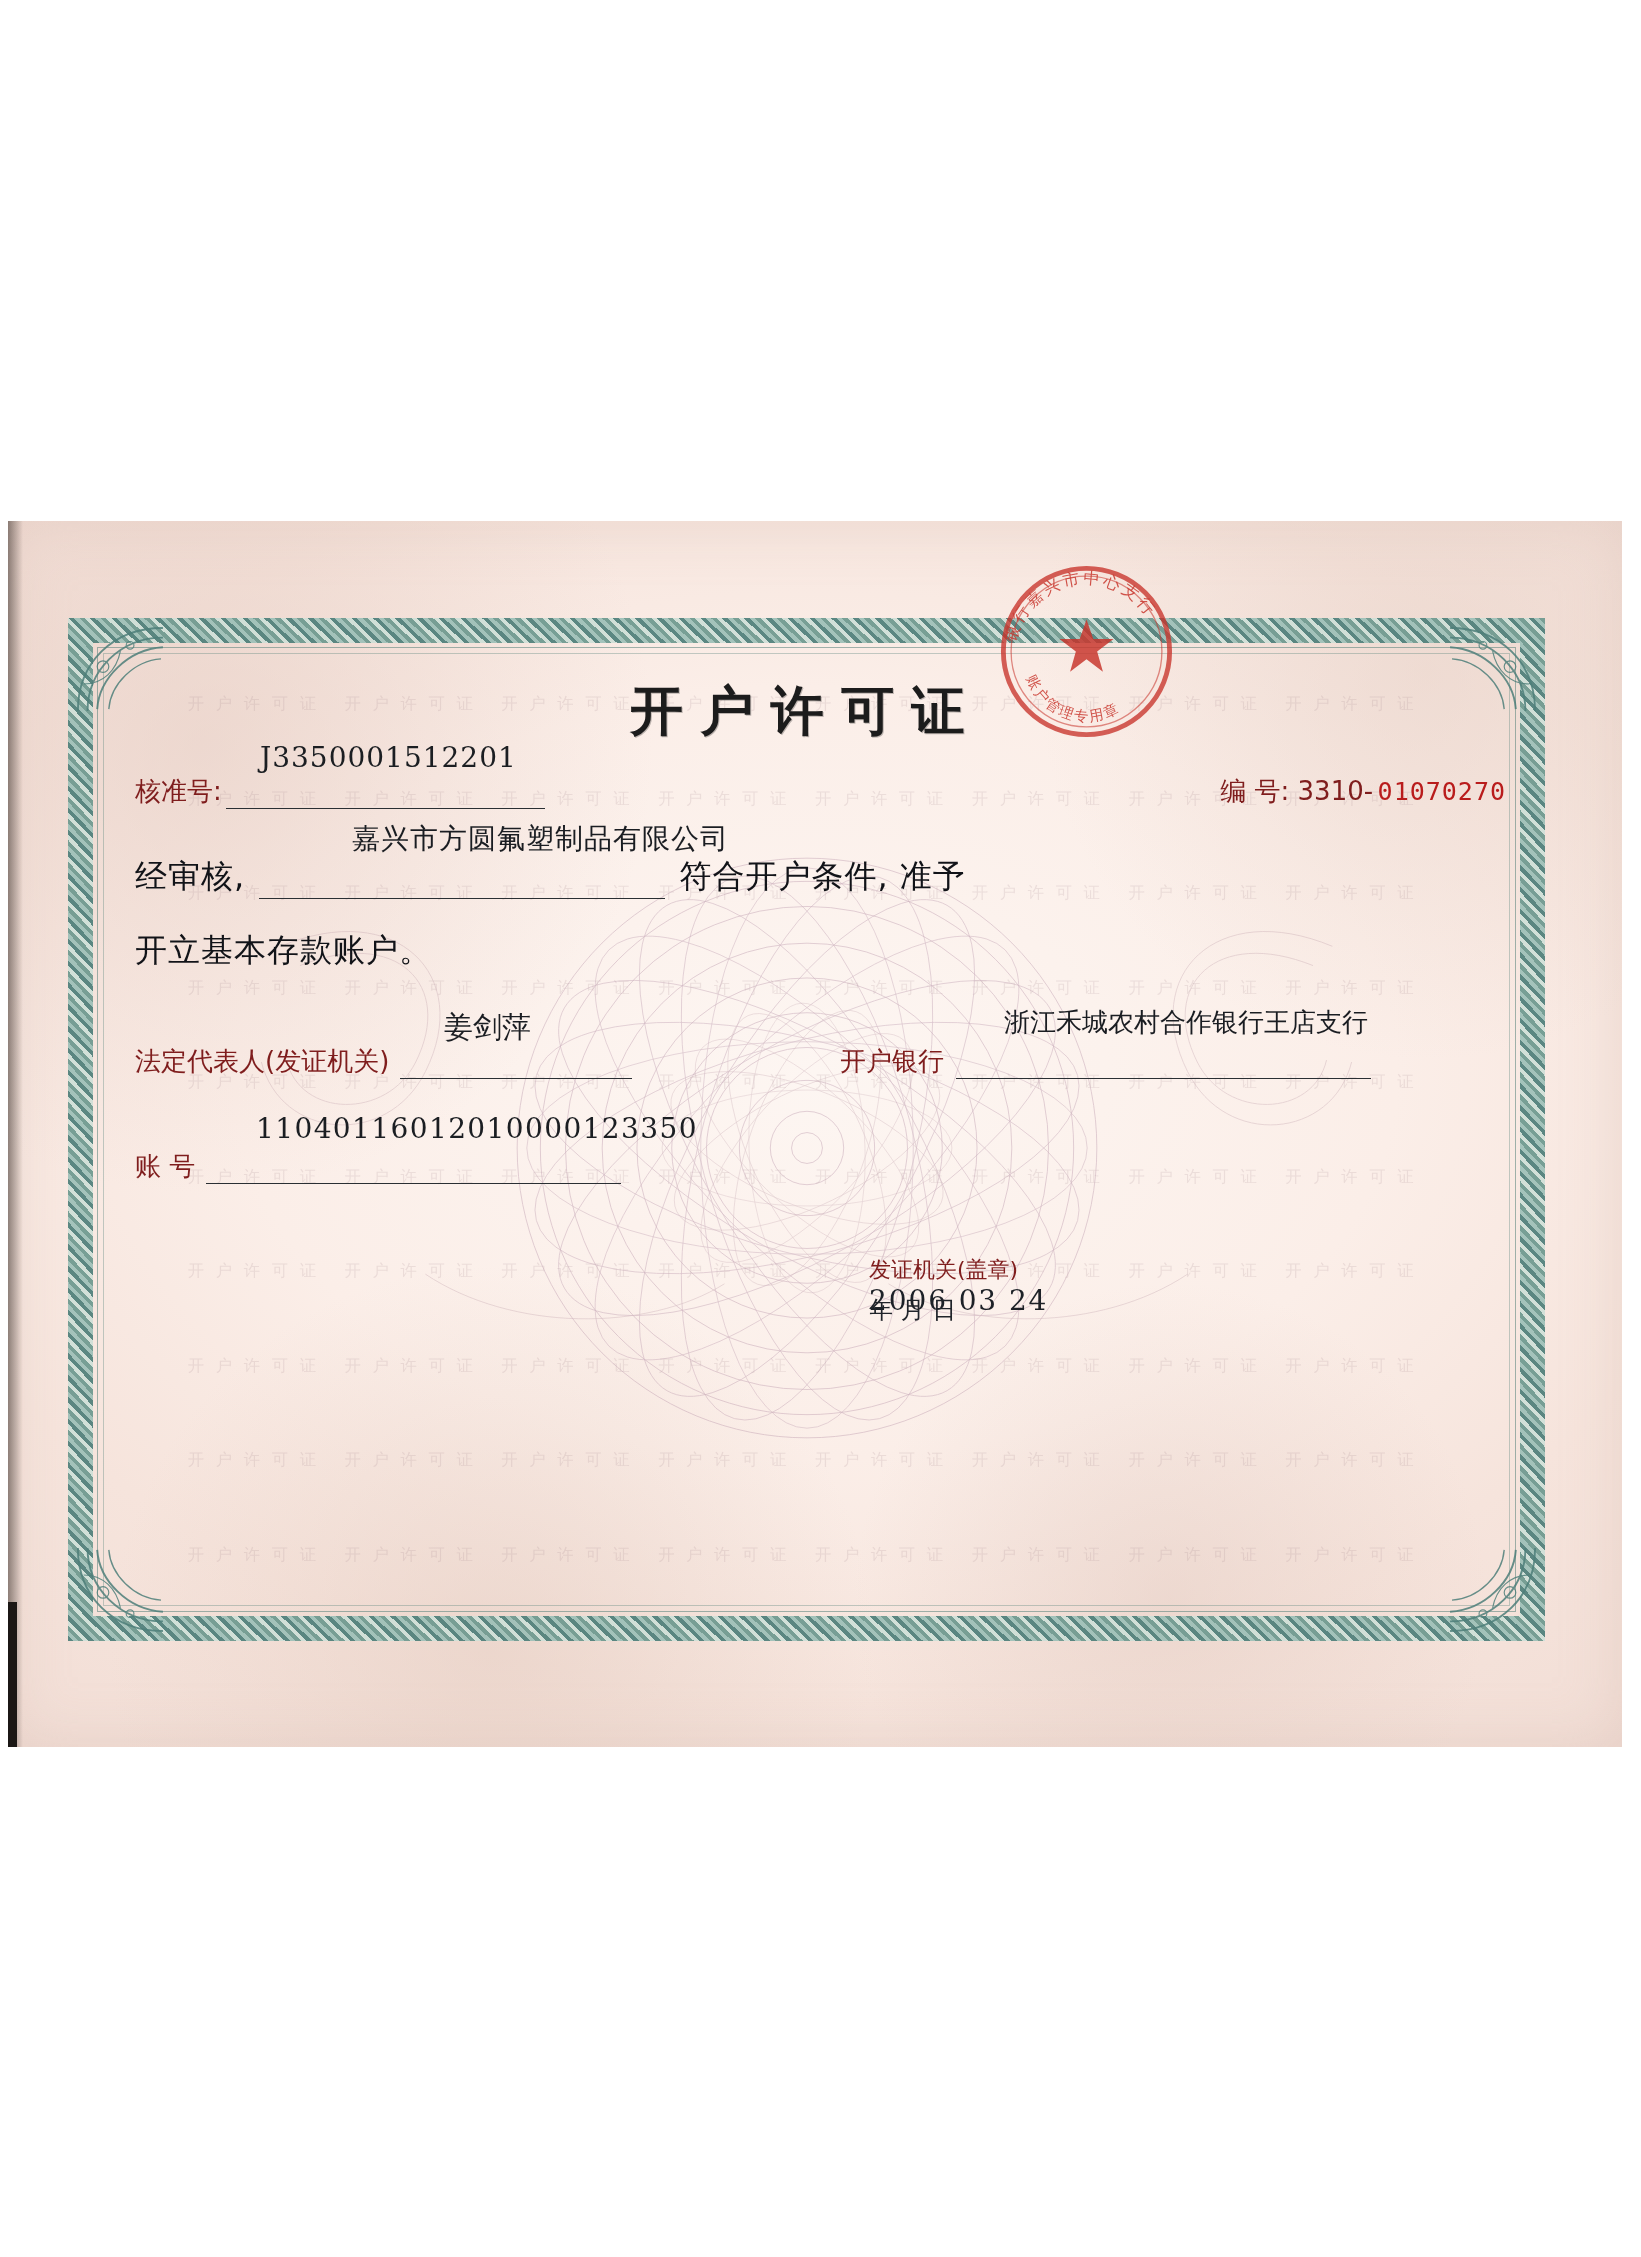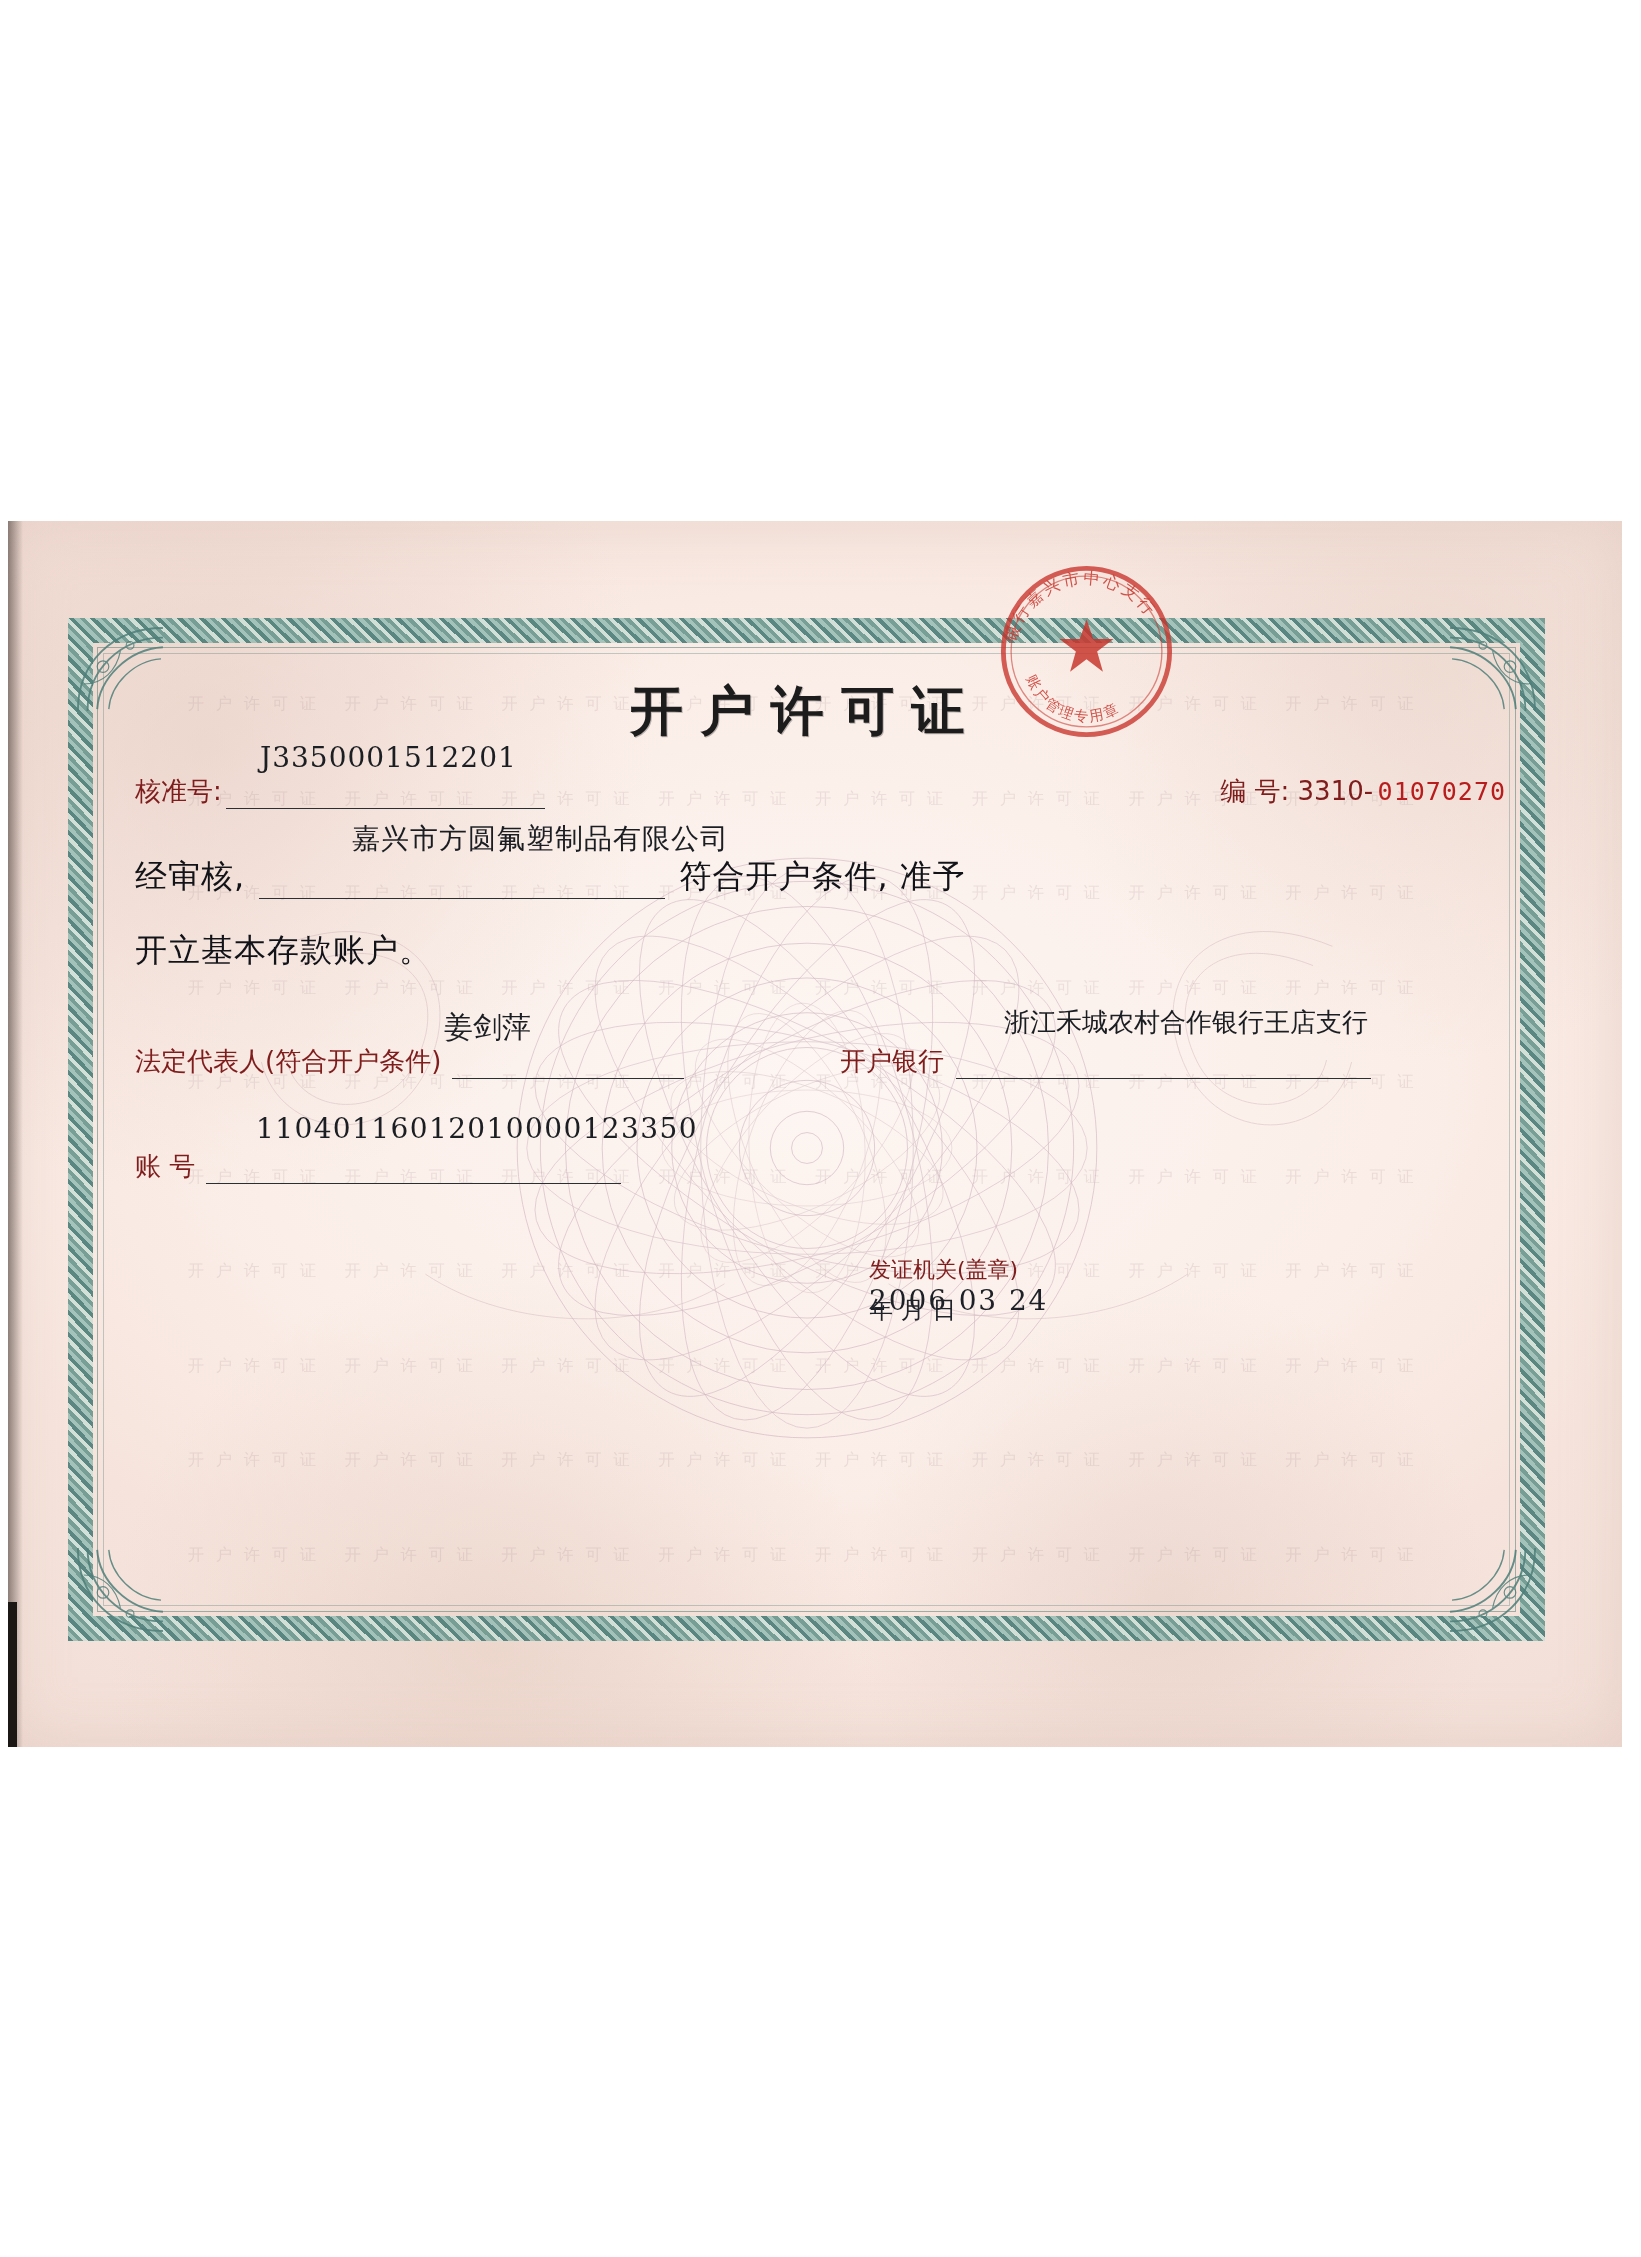--- a/index.html
+++ b/index.html
@@ -433,21 +433,21 @@
       <span class="underline" style="width:406px;height:1px;margin:0 9.7px;"></span>
       <span class="lbl-big">符合开户条件, 准予</span>
     </div>
 
     <div class="row" id="sentence2">
       <span class="lbl-big">开立基本存款账户。</span>
     </div>
 
     <div id="rep-name">姜剑萍</div>
     <div class="row" id="rep-row">
-      <span class="lbl">法定代表人(符合开户条件)</span>
+      <span class="lbl">法定代表人(发证机关)</span>
       <span class="underline" style="width:232px;height:1px;margin-left:5.8px;"></span>
     </div>
 
     <div id="bank-name">浙江禾城农村合作银行王店支行</div>
     <div class="row" id="bank-row">
       <span class="lbl">开户银行</span>
       <span class="underline" style="width:415px;height:1px;margin-left:7.7px;"></span>
     </div>
 
     <div id="acct-val">11040116012010000123350</div>

